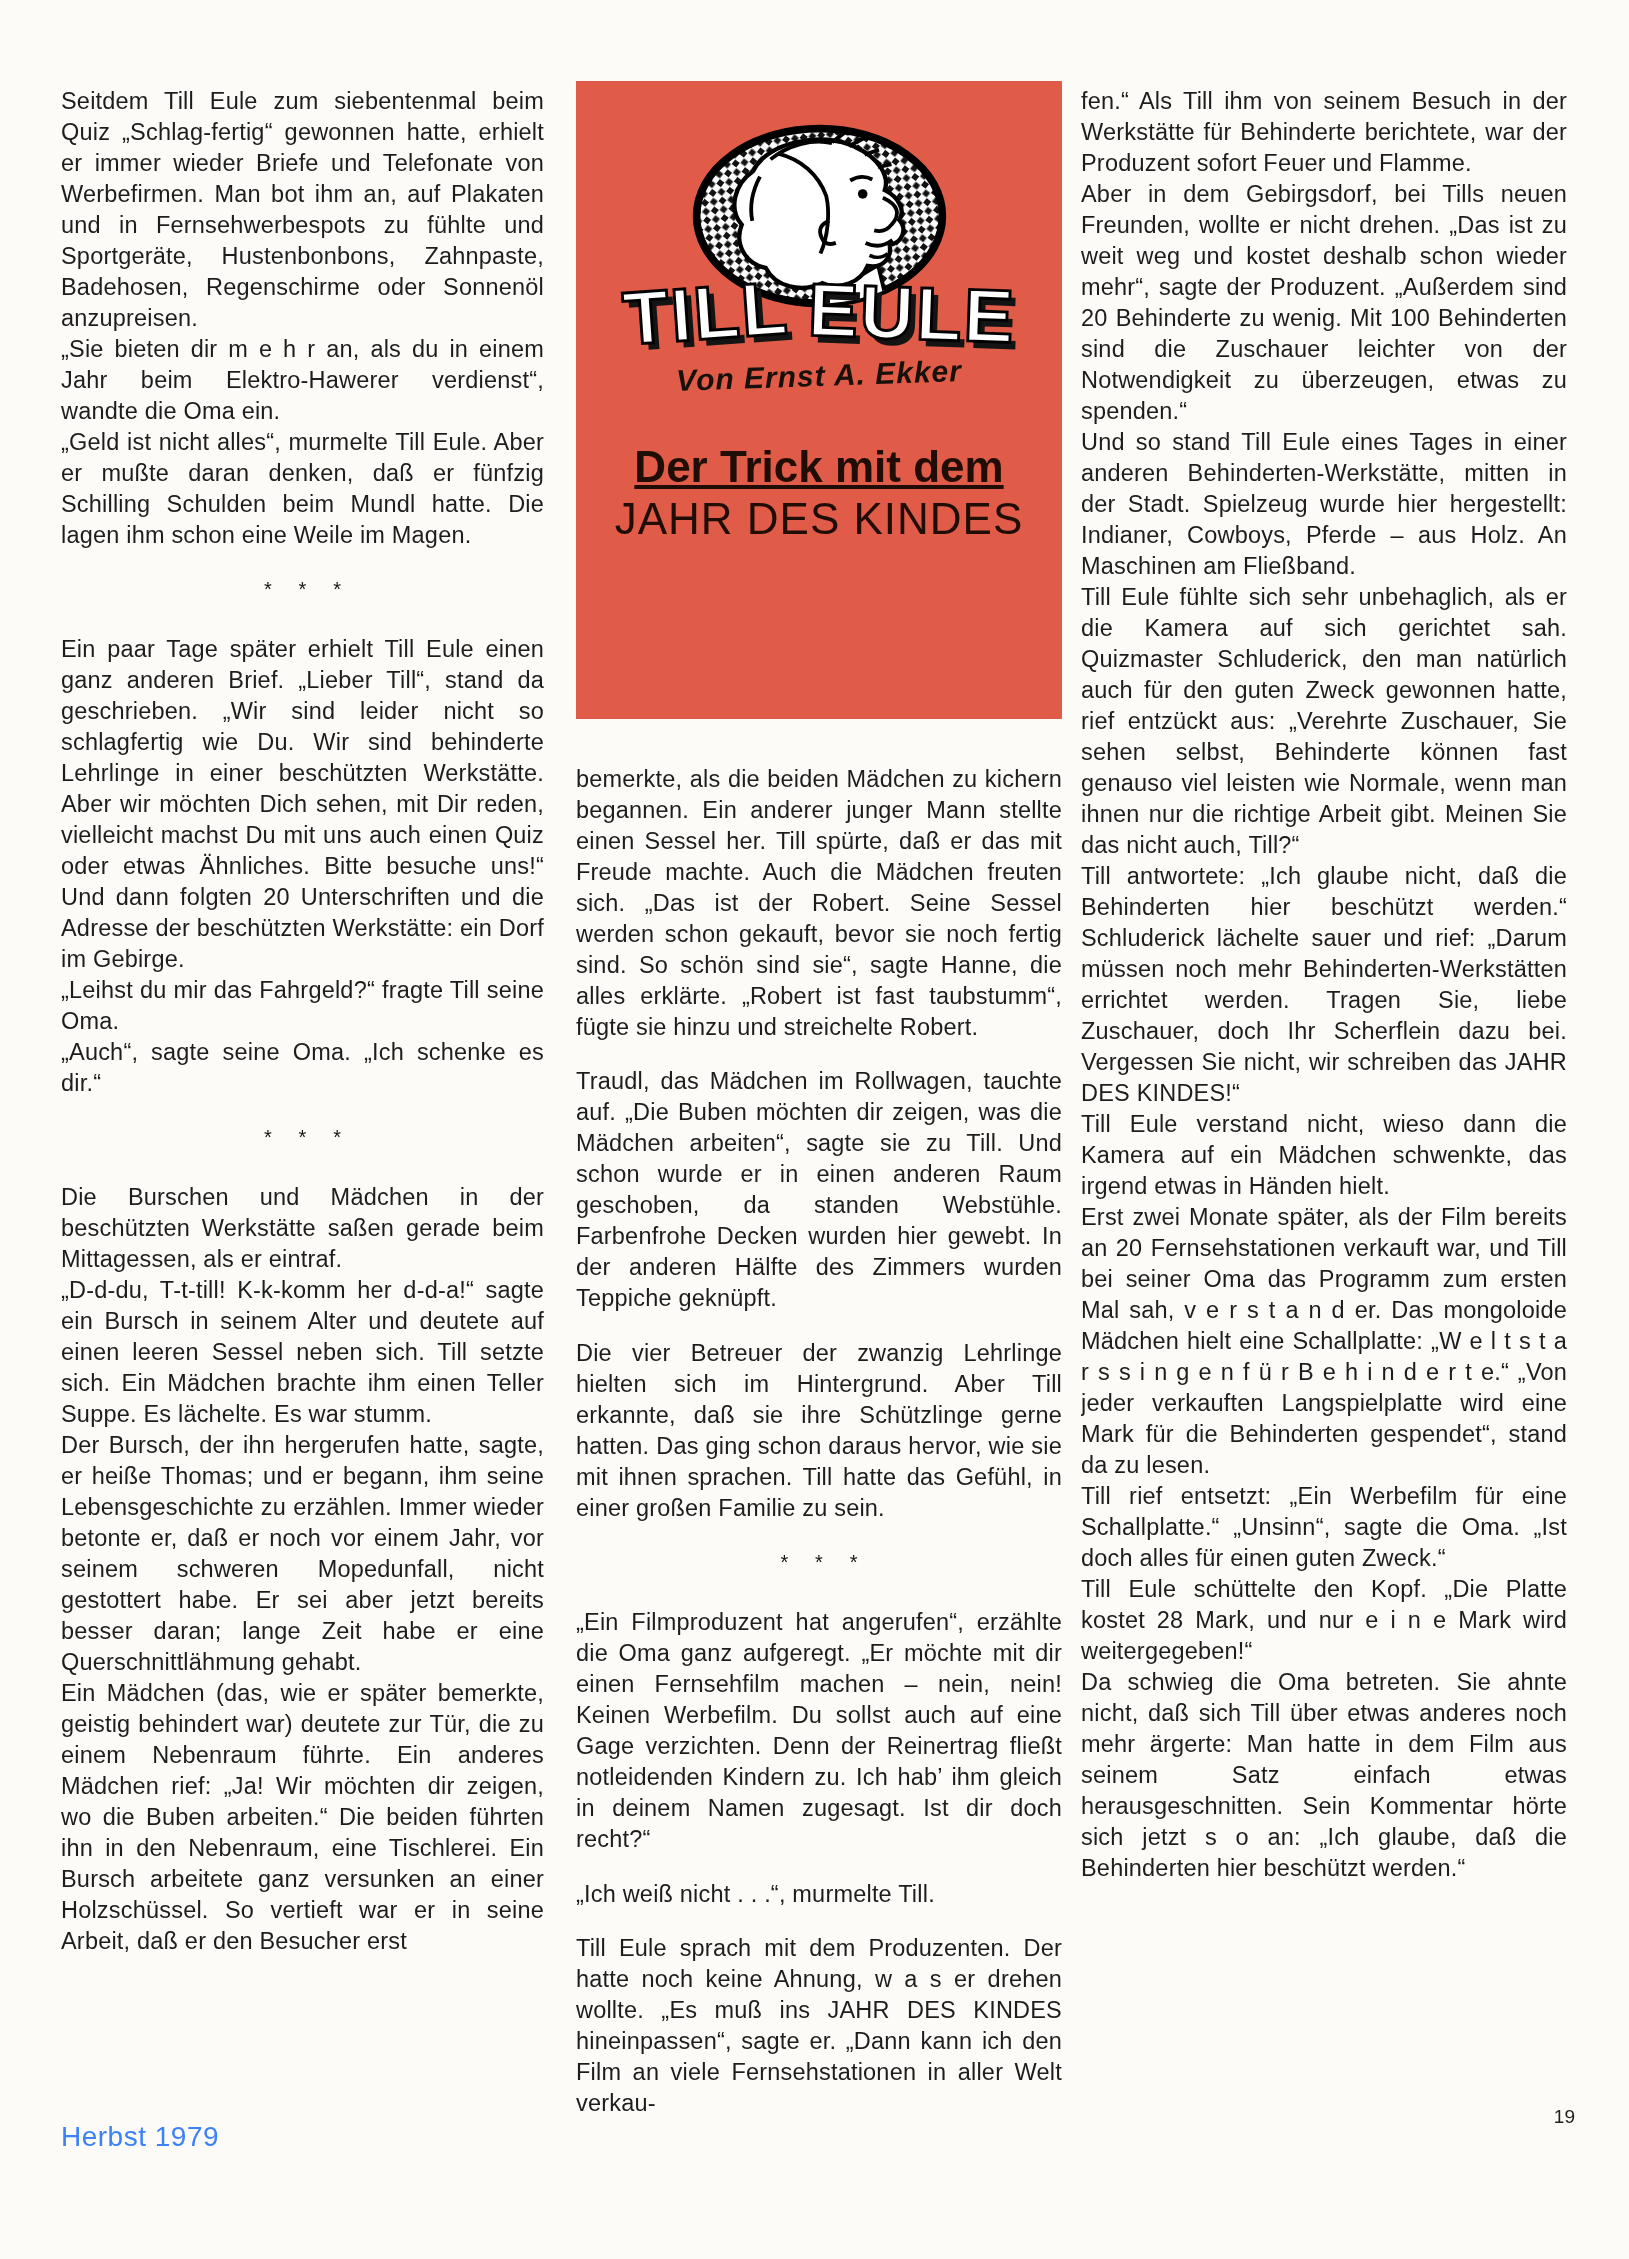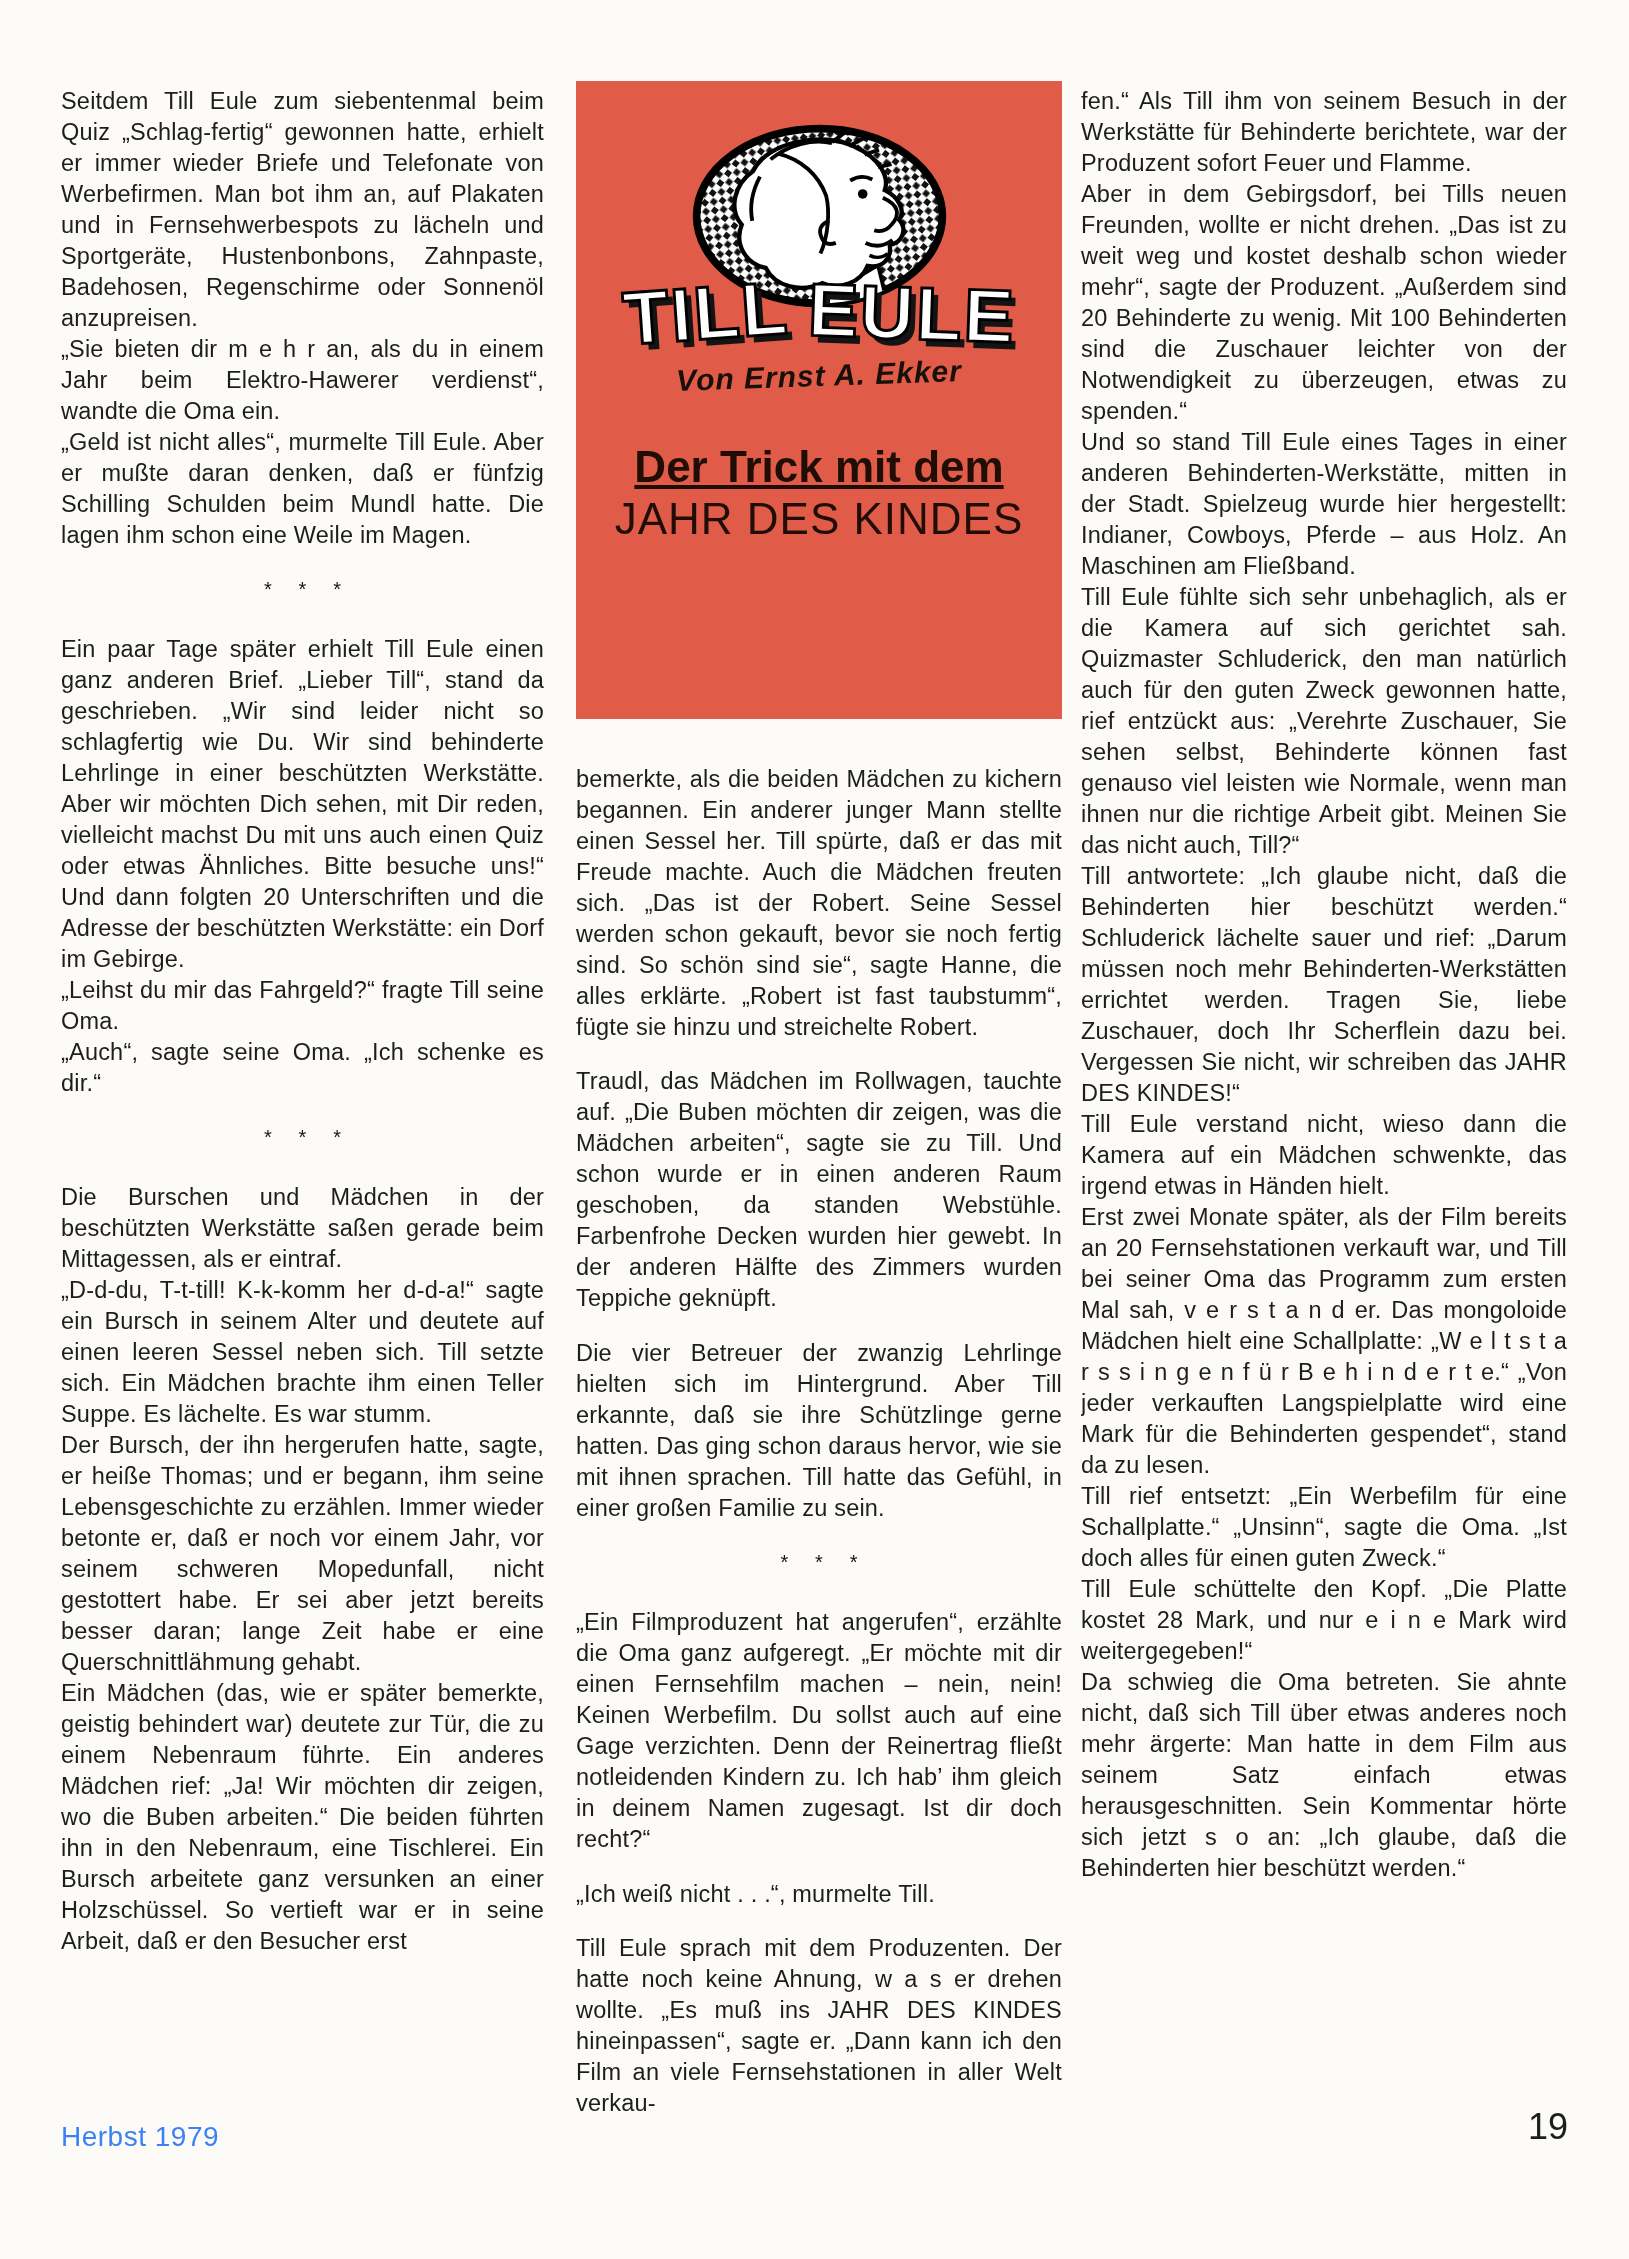--- a/index.html
+++ b/index.html
@@ -76,31 +76,31 @@
   }
   .subtitle{margin-top:48px;line-height:1.18;color:#200e06;}
   .subtitle .sub1{display:block;font-size:44px;font-weight:bold;text-decoration:underline;}
   .subtitle .sub2{display:block;font-size:44px;font-weight:normal;letter-spacing:1px;}
   
   .footer-issue{
     position:absolute;left:61px;top:2121px;
     font-size:28px;color:#3b82f6;letter-spacing:0.5px;
   }
   .footer-page{
-    position:absolute;right:61px;top:2106px;
-    font-size:36px;color:#1d1d1d;margin-left:7px;
+    position:absolute;right:54px;top:2106px;
+    font-size:19px;color:#1d1d1d;margin-left:7px;
   }
 </style>
 </head>
 <body>
 
 <div class="page">
 
   <div class="col col-left">
-      <p class="para">Seitdem Till Eule zum siebentenmal beim Quiz „Schlag-fertig“ gewonnen hatte, erhielt er immer wieder Briefe und Telefonate von Werbefirmen. Man bot ihm an, auf Plakaten und in Fernsehwerbespots zu lächeln und Sportgeräte, Hustenbonbons, Zahnpaste, Badehosen, Regenschirme oder Sonnenöl anzupreisen.</p>
+      <p class="para">Seitdem Till Eule zum siebentenmal beim Quiz „Schlag-fertig“ gewonnen hatte, erhielt er immer wieder Briefe und Telefonate von Werbefirmen. Man bot ihm an, auf Plakaten und in Fernsehwerbespots zu fühlte und Sportgeräte, Hustenbonbons, Zahnpaste, Badehosen, Regenschirme oder Sonnenöl anzupreisen.</p>
       <p class="para">„Sie bieten dir m e h r an, als du in einem Jahr beim Elektro-Hawerer verdienst“, wandte die Oma ein.</p>
       <p class="para">„Geld ist nicht alles“, murmelte Till Eule. Aber er mußte daran denken, daß er fünfzig Schilling Schulden beim Mundl hatte. Die lagen ihm schon eine Weile im Magen.</p>
       <div class="stars">* * *</div>
       <p class="para">Ein paar Tage später erhielt Till Eule einen ganz anderen Brief. „Lieber Till“, stand da geschrieben. „Wir sind leider nicht so schlagfertig wie Du. Wir sind behinderte Lehrlinge in einer beschützten Werkstätte. Aber wir möchten Dich sehen, mit Dir reden, vielleicht machst Du mit uns auch einen Quiz oder etwas Ähnliches. Bitte besuche uns!“ Und dann folgten 20 Unterschriften und die Adresse der beschützten Werkstätte: ein Dorf im Gebirge.</p>
       <p class="para">„Leihst du mir das Fahrgeld?“ fragte Till seine Oma.</p>
       <p class="para">„Auch“, sagte seine Oma. „Ich schenke es dir.“</p>
       <div class="stars">* * *</div>
       <p class="para">Die Burschen und Mädchen in der beschützten Werkstätte saßen gerade beim Mittagessen, als er eintraf.</p>
       <p class="para">„D-d-du, T-t-till! K-k-komm her d-d-a!“ sagte ein Bursch in seinem Alter und deutete auf einen leeren Sessel neben sich. Till setzte sich. Ein Mädchen brachte ihm einen Teller Suppe. Es lächelte. Es war stumm.</p>
       <p class="para">Der Bursch, der ihn hergerufen hatte, sagte, er heiße Thomas; und er begann, ihm seine Lebensgeschichte zu erzählen. Immer wieder betonte er, daß er noch vor einem Jahr, vor seinem schweren Mopedunfall, nicht gestottert habe. Er sei aber jetzt bereits besser daran; lange Zeit habe er eine Querschnittlähmung gehabt.</p>

